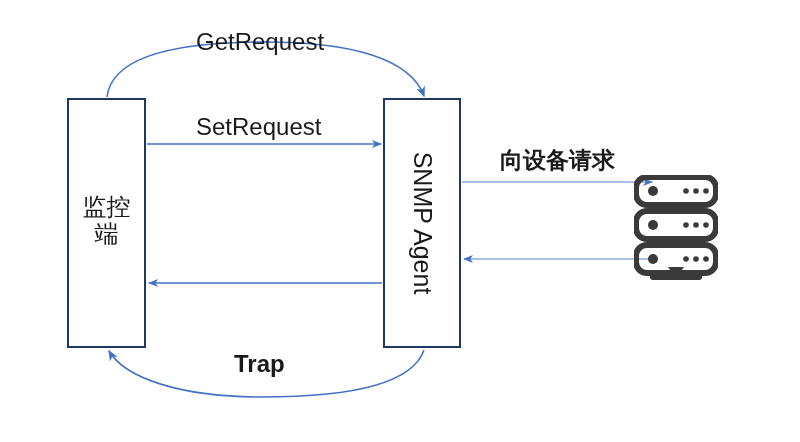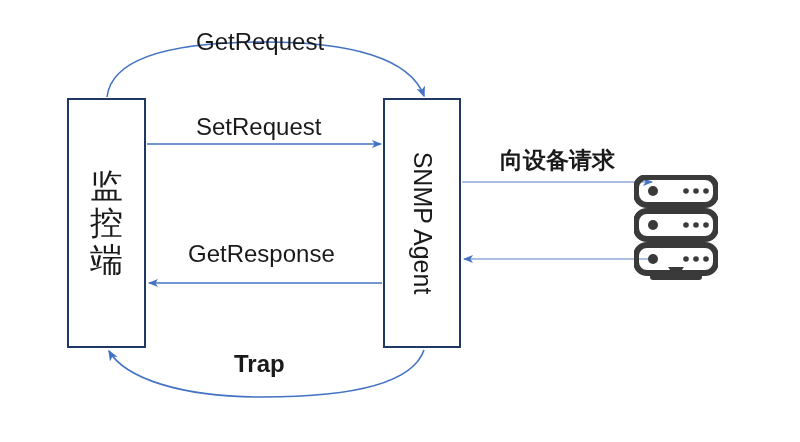--- a/index.html
+++ b/index.html
@@ -43,24 +43,24 @@
     width: 78px;
     height: 250px;
   }
   .node-label-cn {
     position: absolute;
     left: 0;
     right: 0;
     top: 50%;
     transform: translateY(-50%);
     text-align: center;
-    font-size: 33px;
+    font-size: 24px;
     line-height: 1.12;
     color: #1a1a1a;
-    font-family: Liberation Serif, serif;
+    font-family: Liberation Mono, monospace;
     letter-spacing: 0px;
     white-space: normal;
     word-break: break-all;
     padding: 0 6px;
     box-sizing: border-box;
   }
   .node-label-rot {
     position: absolute;
     left: 50%;
     top: 50%;
@@ -153,23 +153,20 @@
   </div>
 
   <div class="edge-label" id="lbl-setrequest">
     <span class="spellcheck">SetRequest</span>
   </div>
 
   <div class="edge-label" id="lbl-getrequest">
     <span class="spellcheck">GetRequest</span>
   </div>
 
-  <div class="edge-label" id="lbl-getresponse">
-    <span class="spellcheck">GetResponse</span>
-  </div>
 
   <div class="edge-label" id="lbl-trap">Trap</div>
 
   <div class="edge-label cn" id="lbl-req-device">向设备请求</div>
 
 
   <svg id="server-icon" viewBox="0 0 84 105">
 
     <rect x="38" y="28" width="8" height="10" fill="#3a3a3a"></rect>
     <rect x="38" y="62" width="8" height="10" fill="#3a3a3a"></rect>

